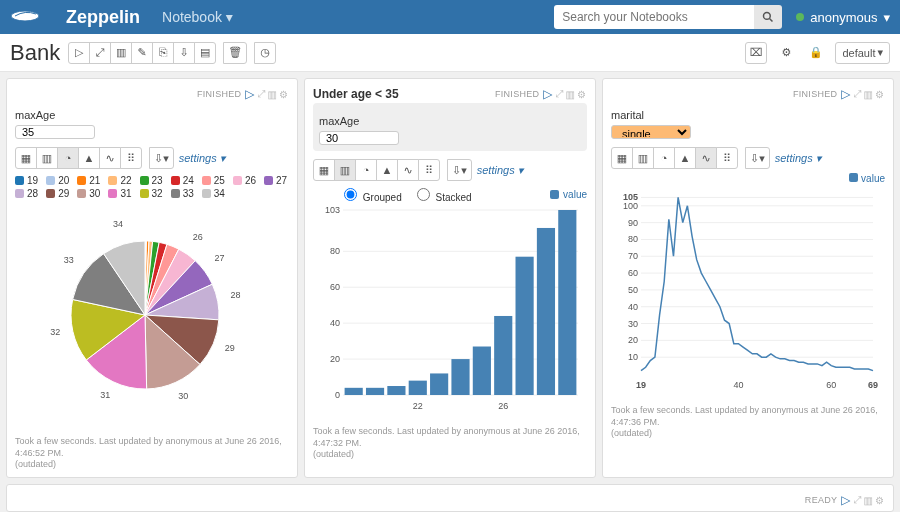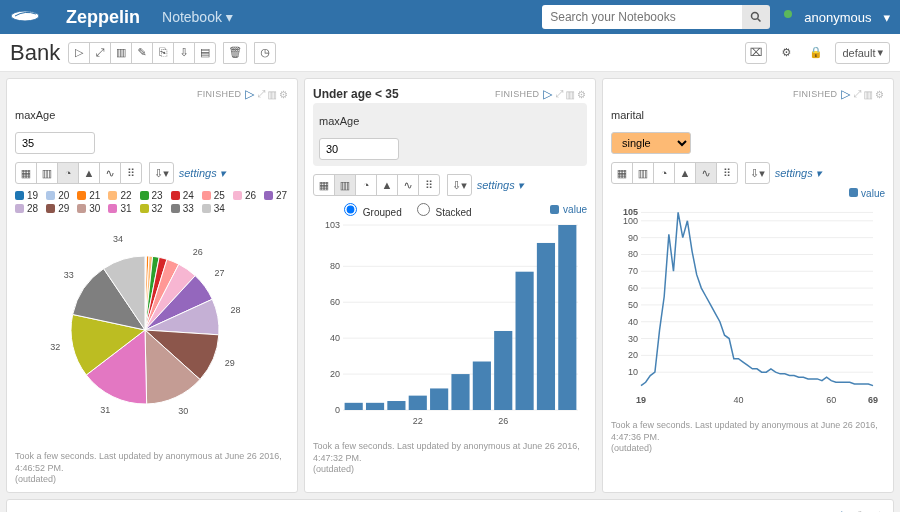--- a/index.html
+++ b/index.html
@@ -6,21 +6,21 @@
   html,body { margin:0; padding:0; font-family: -apple-system, "Helvetica Neue", Arial, sans-serif; font-size:12px; color:#333; background:#fff;}
   
   .topbar { background:#3071a9; height:34px; display:flex; align-items:center; padding:0 10px; color:#fff;}
   .brand { font-size:18px; font-weight:600; display:flex; align-items:flex-start; gap:24px; padding-right:12px;}
   .brand svg { height:18px; width:32px; }
   .notebook-menu { color:#cde0ef; font-size:14px; padding:0 10px; cursor:pointer;}
   .topbar-spacer { flex:1; }
   .search-wrap { display:flex; align-items:center;}
   .search-wrap input { height:24px; width:200px; border:none; padding:0 8px; font-size:12px; border-radius:3px 0 0 3px; background:#fff;}
   .search-btn { height:24px; width:28px; background:#e6e6e6; border:none; border-radius:0 3px 3px 0; display:flex; align-items:center; justify-content:center;}
-  .user { margin-left:14px; color:#fff; font-size:13px; display:flex; align-items:flex-start; gap:12px;}
+  .user { margin-left:14px; color:#fff; font-size:13px; display:flex; align-items:center; gap:6px;}
   .user .dot { width:8px; height:8px; background:#5cb85c; border-radius:50%; display:inline-block;}
   
   .titlebar { height:38px; display:flex; align-items:center; padding:0 10px; border-bottom:1px solid #e5e5e5;}
   .nb-title { font-size:22px; font-weight:300; margin-right:8px;}
   .btn { display:inline-flex; align-items:center; justify-content:center; height:22px; min-width:22px; border:1px solid #ccc; background:#fff; border-radius:3px; margin-right:2px; color:#555; font-size:11px; padding:0 4px;}
   .btn-group { display:inline-flex; }
   .btn-group .btn { border-radius:0; margin-right:-1px;}
   .btn-group .btn:first-child { border-radius:3px 0 0 3px;}
   .btn-group .btn:last-child { border-radius:0 3px 3px 0;}
   .titlebar-right { margin-left:auto; display:flex; align-items:center; gap:6px;}
@@ -29,21 +29,21 @@
   .canvas { background:#f0f0f0; padding:6px; display:flex; flex-wrap:wrap; gap:6px;}
   .para { background:#fff; border:1px solid #ddd; border-radius:3px; padding:6px 8px; position:relative; flex:1 1 0; min-width:0;}
   .para-wide { flex-basis:100%; }
   .para-head { display:flex; align-items:center; height:18px;}
   .para-title { font-weight:700; font-size:12px;}
   .para-head-spacer { flex:1;}
   .status { font-size:9px; color:#999; letter-spacing:0.3px; margin-right:4px;}
   .run-icon { color:#3071a9; margin-right:2px;}
   .ctrl-icon { color:#bbb; margin:0 1px; font-size:10px;}
   .field-label { font-size:11px; font-weight:400; margin-top:6px;}
-  .text-in { height:22px; border:1px solid #ccc; border-radius:3px; padding:1px 6px; font-size:11px; width:80px; margin-top:11px; display:block;}
+  .text-in { height:14px; border:1px solid #ccc; border-radius:3px; padding:1px 6px; font-size:11px; width:80px; margin-top:4px; display:block;}
   select.text-in { width:80px; background:#fdba74;}
   .toolbar-row { display:flex; align-items:center; margin-top:8px;}
   .settings-link { color:#3071a9; font-size:11px; margin-left:6px;font-style:italic;}
   .chart-area { margin-top:4px; }
   .legend { display:flex; flex-wrap:wrap; gap:2px 8px; font-size:10px; margin:6px 0;}
   .legend span { display:inline-flex; align-items:center; gap:3px;}
   .sw { width:9px; height:9px; border-radius:2px; display:inline-block;}
   svg.plot text { font-size:9px; fill:#555; }
   .foot { font-size:9px; color:#999; margin-top:8px; line-height:1.3;}
   .grid { stroke:#eee; stroke-width:1;}

